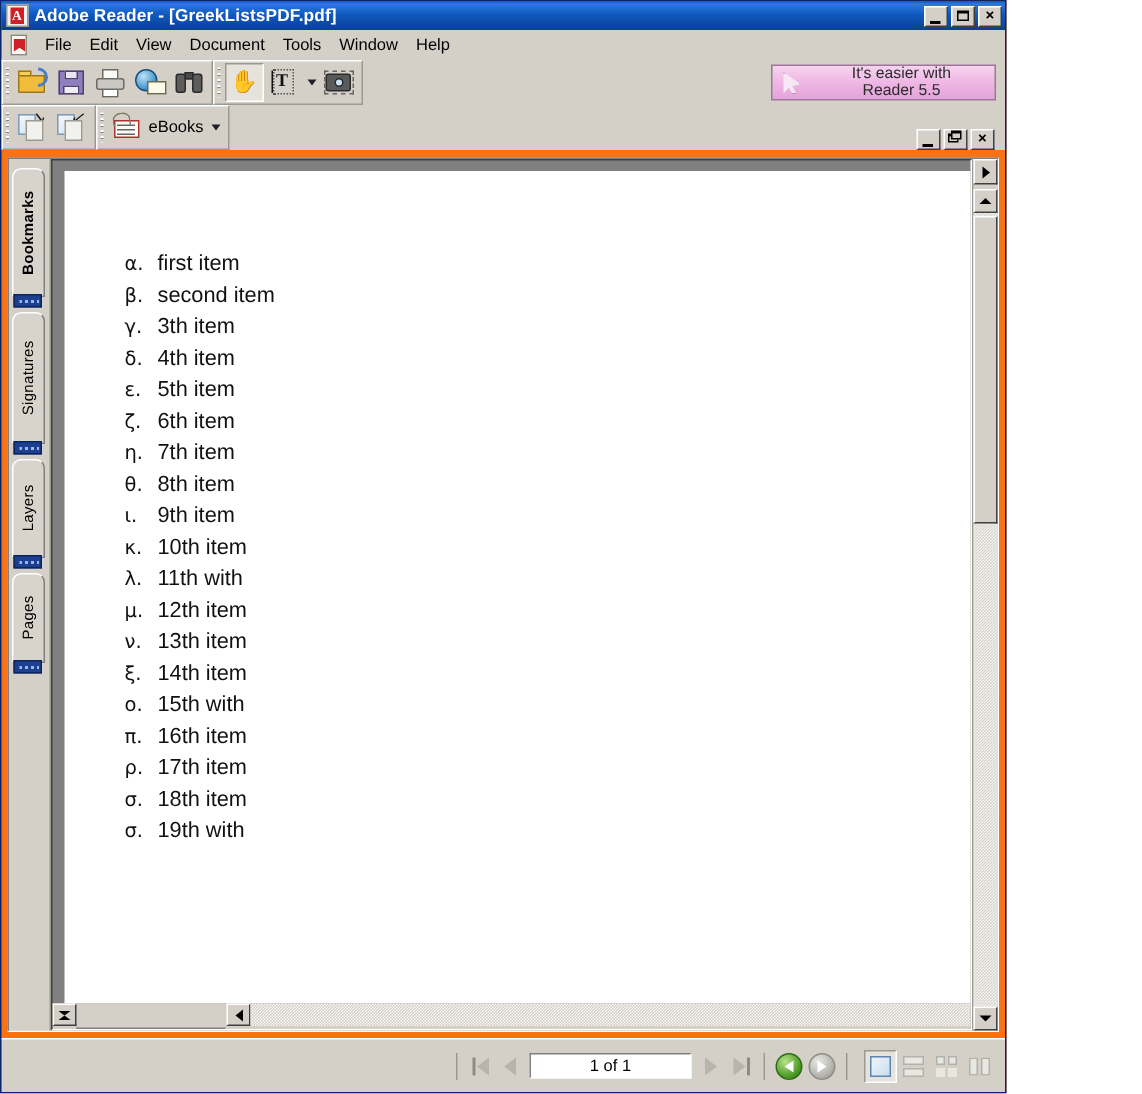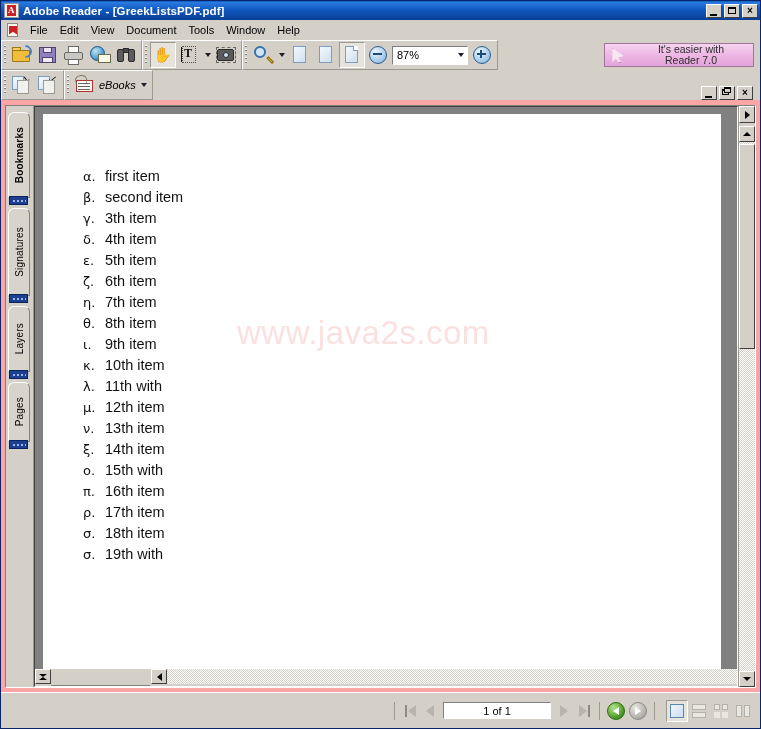--- a/index.html
+++ b/index.html
@@ -8,22 +8,22 @@
   }
   body {
     width: 761px; height: 729px;
     font-family: "Liberation Sans", sans-serif;
     font-size: 11px;
     overflow: hidden;
     -webkit-font-smoothing: none;
   }
   .app {
     position: relative;
-    width: 761px; height: 729px;
-    background: #fca5a5;
+    width: 671px; height: 729px;
+    background: #f97316;
     border: 1px solid #0a246a;
     box-sizing: border-box;
     overflow: hidden;
   }
 
   
   .titlebar {
     height: 19px;
     background: linear-gradient(to bottom, #0a57b7 0%, #2a7ae0 8%, #1059c0 45%, #0a3f94 100%);
     display: flex; align-items: center;
@@ -206,21 +206,21 @@
   .ico-circ.plus:after { content:""; position:absolute; left:6px; top:3px; width:2px; height:8px; background:#1c4b80; }
   
   .ico-prevview:before { content:""; position:absolute; left:1px; top:1px; width:12px; height:14px; background:linear-gradient(135deg,#f4f9fd,#d2e2f0); border:1px solid #7d9cc0; box-sizing:border-box;}
   .ico-prevview:after { content:""; position:absolute; left:6px; top:5px; width:12px; height:14px; background:#f1f1ee; border:1px solid #9a9a92; box-sizing:border-box;}
   .ico-prevview i { position:absolute; right:3px; top:0px; font-size:11px; color:#111; line-height:9px; }
   
   .ico-ebook:before { content:""; position:absolute; left:2px; top:5px; width:17px; height:12px; background:#fbfbf5; border:1px solid #b03030; box-sizing:border-box;}
   .ico-ebook:after { content:""; position:absolute; left:4px; top:8px; width:12px; height:1px; background:#666; box-shadow: 0 3px 0 #666, 0 6px 0 #666;}
   .ico-ebook i { position:absolute; left:1px; top:0px; width:12px; height:9px; border:1px solid #7a7a60; border-radius:50% 50% 0 0; border-bottom:none; box-sizing:border-box; transform: rotate(-8deg);}
 
-  .tb-label { font-size:11px; color:#000; padding:0 3px 0 1px; white-space:nowrap;font-style:italic; }
+  .tb-label { font-size:11px; color:#000; padding:0 3px 0 1px; white-space:nowrap; }
 
   
   .zoom-combo {
     display:flex; align-items:center;
     width: 76px; height: 19px;
     background:#ffffff;
     border:1px solid;
     border-color:#808080 #ffffff #ffffff #808080;
     box-sizing:border-box;
     margin: 0 1px;
@@ -588,54 +588,26 @@
             </div>
           </div>
         <div class="tb-arrow"></div>
         <div class="tb-btn">
             <div class="ico ico-snap">
               <i></i>
             </div>
           </div>
       </div>
 
-      <div class="tb-group">
-        <div class="tb-grip"></div>
-        <div class="tb-btn">
-            <div class="ico ico-zoom">
-              <i></i>
-            </div>
-          </div>
-        <div class="tb-arrow"></div>
-        <div class="tb-btn">
-            <div class="ico ico-page"></div>
-          </div>
-        <div class="tb-btn">
-            <div class="ico ico-page fit"></div>
-          </div>
-        <div class="tb-btn pressed">
-            <div class="ico ico-page corner"></div>
-          </div>
-        <div class="tb-btn">
-            <div class="ico-circ"></div>
-          </div>
-        <div class="zoom-combo">
-          <div class="zoom-val">87%</div>
-          <div class="zoom-drop"></div>
-        </div>
-        <div class="tb-btn">
-            <div class="ico-circ plus"></div>
-          </div>
-      </div>
 
       <div class="promo">
         <div class="promo-ico"></div>
         <div class="promo-txt">
           <div>It's easier with</div>
-          <div>Reader 7.0</div>
+          <div>Reader 5.5</div>
         </div>
       </div>
     </div>
 
     <div class="toolbar-row">
       <div class="tb-group">
         <div class="tb-grip"></div>
         <div class="tb-btn">
             <div class="ico ico-prevview">
               <i>↘</i>
@@ -691,21 +663,20 @@
       <div class="navtab-handle" style="top:264px;"></div>
 
       <div class="navtab" style="top:276px; height:60px;">
         <span class="navtab-label">Pages</span>
       </div>
       <div class="navtab-handle" style="top:334px;"></div>
     </div>
 
     <div class="docarea">
       <div class="page">
-        <div class="watermark">www.java2s.com</div>
         <ul class="list">
           <li>
               <span class="li-marker">α.</span>
               <span class="li-text">first item</span>
             </li>
           <li>
               <span class="li-marker">β.</span>
               <span class="li-text">second item</span>
             </li>
           <li>

